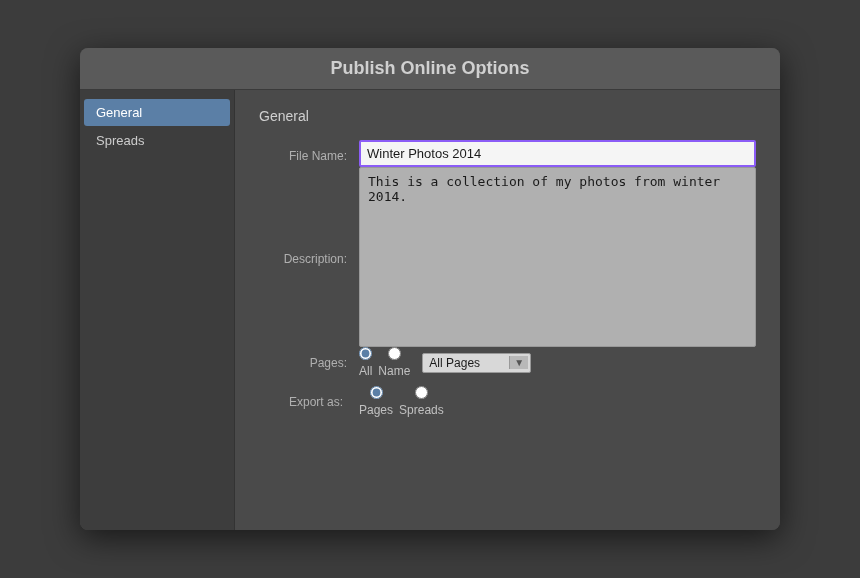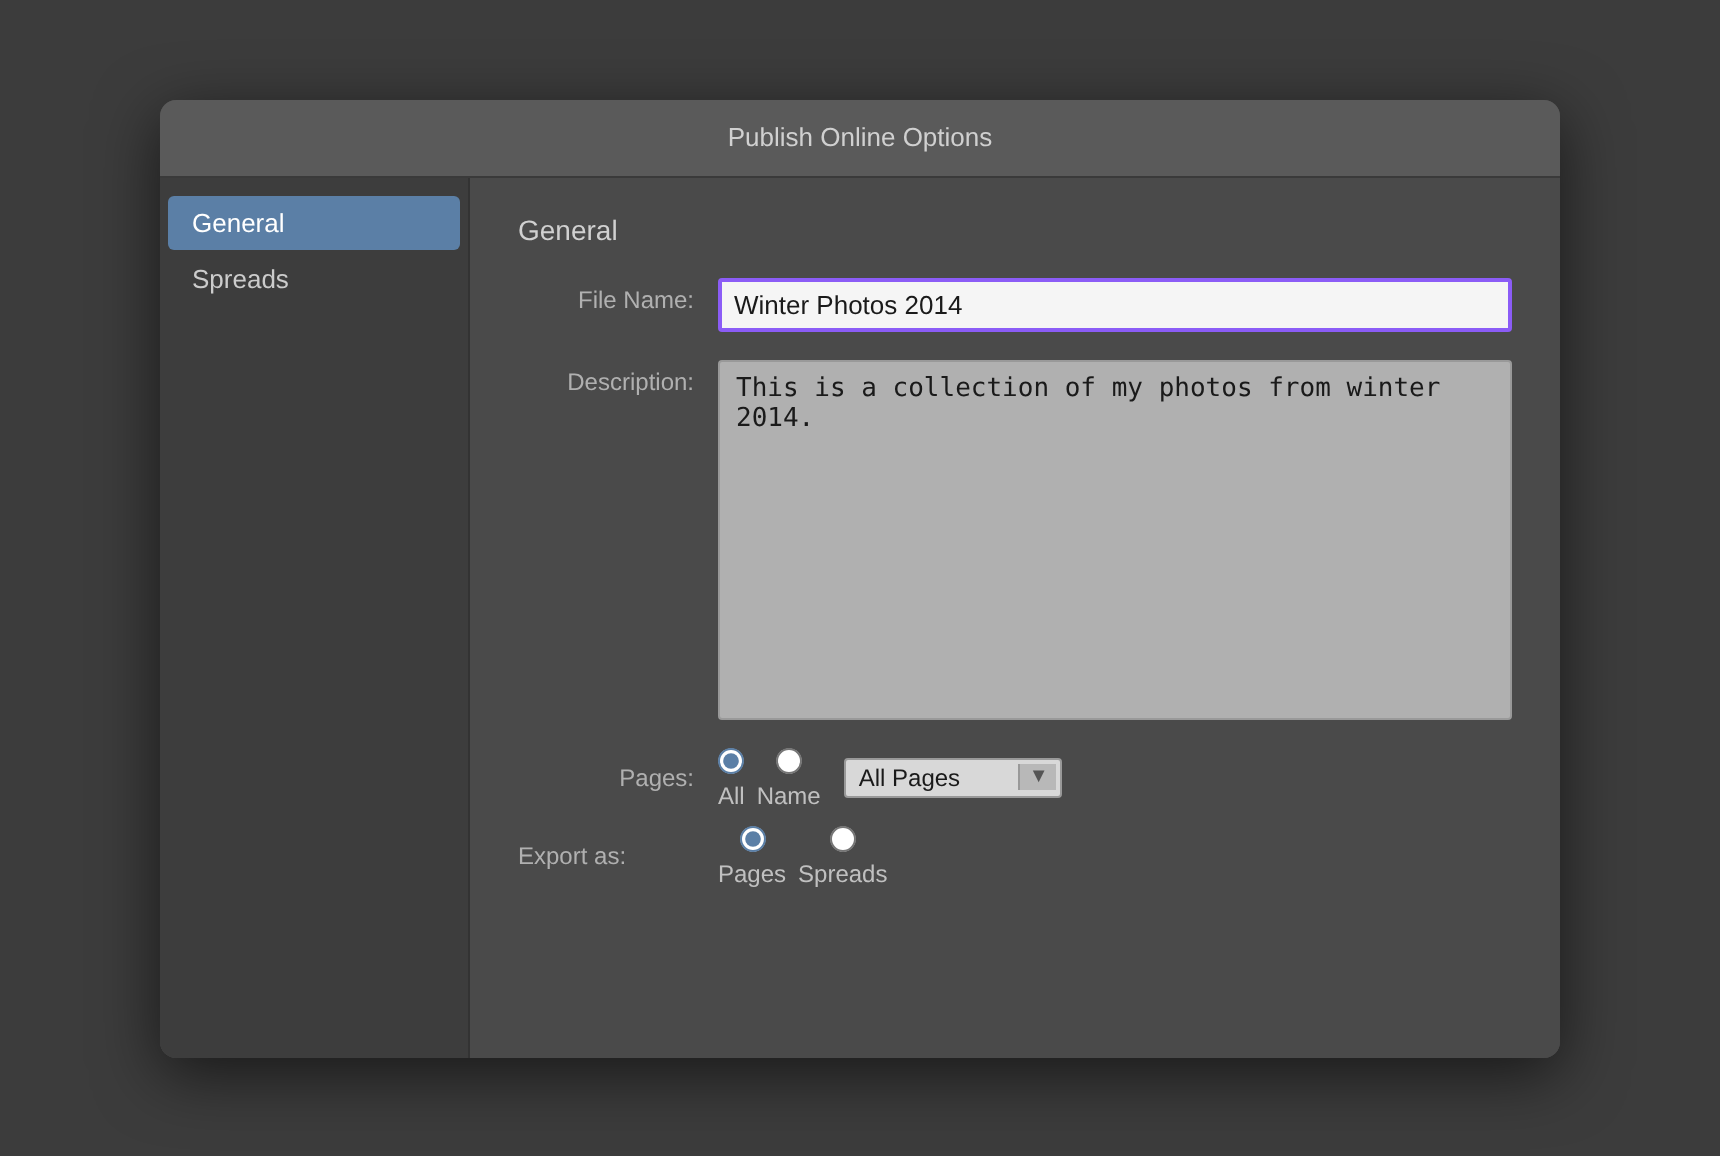--- a/index.html
+++ b/index.html
@@ -30,22 +30,22 @@
 
     .dialog-titlebar {
       background: #5a5a5a;
       text-align: center;
       padding: 10px 0;
       border-bottom: 1px solid #3a3a3a;
     }
 
     .dialog-title {
       color: #d0d0d0;
-      font-size: 13px;
-      font-weight: 400;
+      font-size: 18px;
+      font-weight: 700;
     }
 
     .dialog-body {
       display: flex;
       flex: 1;
       min-height: 440px;
       border-radius: 26px;
     }
 
     .sidebar {
@@ -77,22 +77,21 @@
 
     .section-title {
       color: #d0d0d0;
       font-size: 14px;
       font-weight: 500;
       margin-bottom: 16px;
     }
 
     .form-row {
       display: flex;
-      align-items: flex-start;
-      margin-bottom: 14px;
+      align-items: center;
     }
 
     .form-label {
       color: #b0b0b0;
       font-size: 12px;
       width: 100px;
       text-align: right;
       padding-right: 12px;
       padding-top: 4px;
       flex-shrink: 0;
@@ -191,20 +190,21 @@
 
     .export-row {
       display: flex;
       align-items: center;
     }
 
     .export-label {
       color: #b0b0b0;
       font-size: 12px;
       width: 100px;
+      text-align: right;
       padding-right: 16px;
       flex-shrink: 0;
     }
   </style>
 </head>
 <body>
 
 <div class="dialog">
   <div class="dialog-titlebar">
     <span class="dialog-title">Publish Online Options</span>

